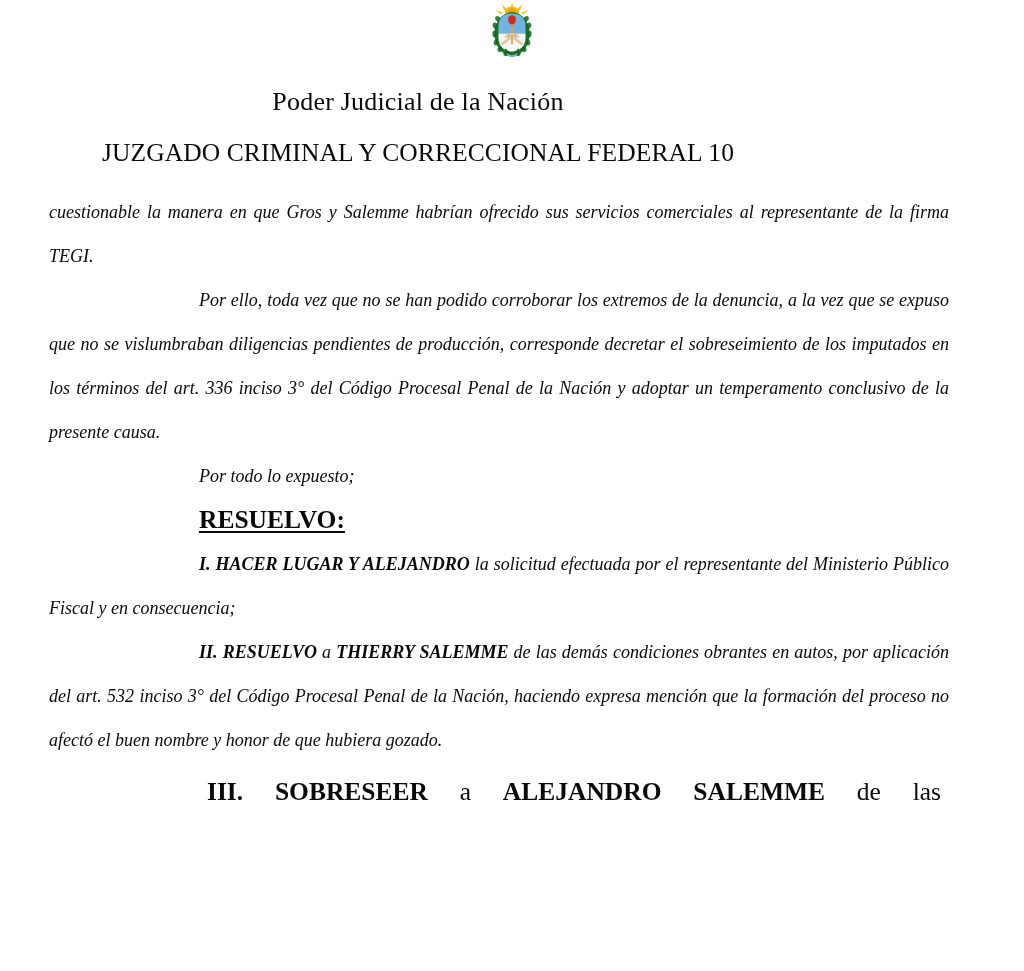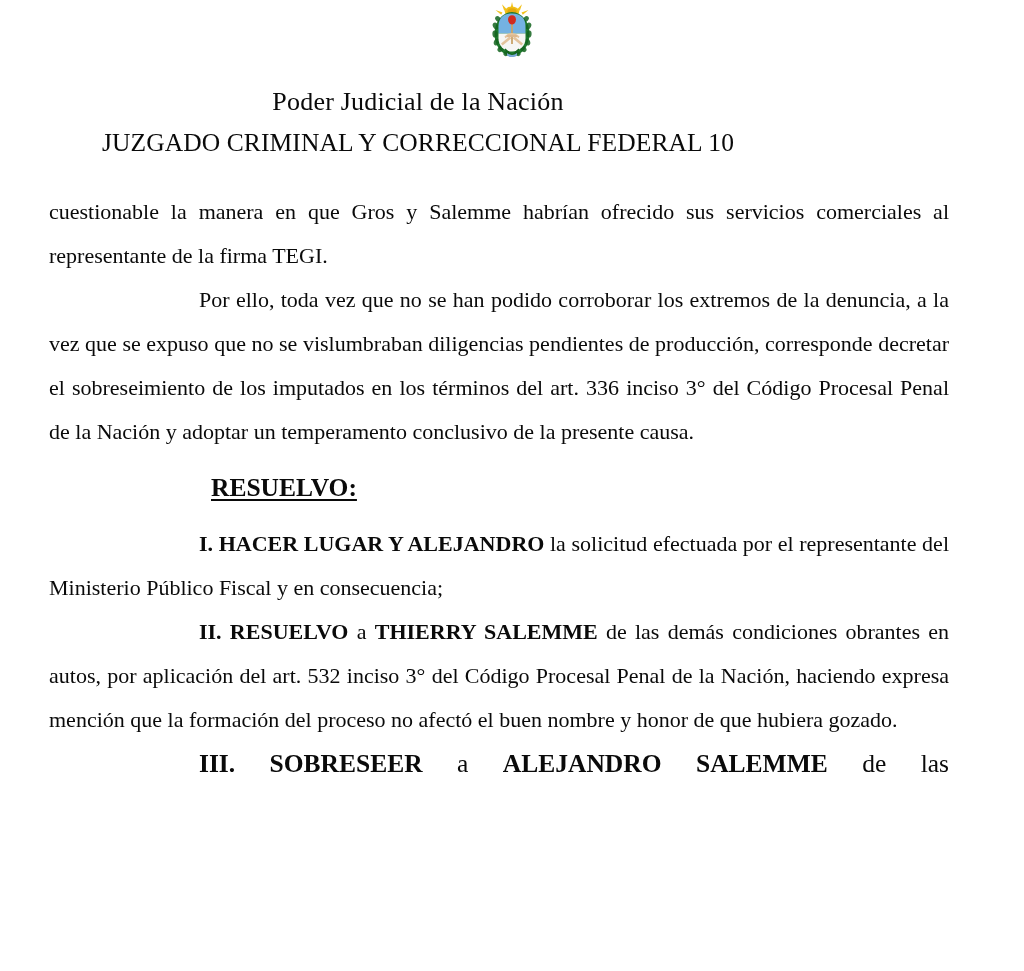--- a/index.html
+++ b/index.html
@@ -47,62 +47,63 @@
   }
   .header-line1 {
     font-size: 26px;
     line-height: 32px;
     letter-spacing: 0.2px;
     white-space: nowrap;
   }
   .header-line2 {
     font-size: 25.5px;
     line-height: 30px;
-    margin-top: 10px;
+    margin-top: 20px;
     letter-spacing: 0.1px;
     white-space: nowrap;
   }
 
   
   .body-text {
     position: absolute;
     top: 190px;
     left: 49px;
     width: 900px;
   }
   .para {
-    font-size: 22px;
+    font-size: 18px;
     line-height: 44px;
     text-align: justify;
     text-justify: inter-word;
     margin: 0;
     hyphens: none;
+    font-style: italic;
   }
   .para.indent {
     text-indent: 150px;
   }
   .b {
     font-weight: bold;
   }
   .resuelvo {
     font-size: 25.5px;
     line-height: 44px;
     font-weight: bold;
     text-decoration: underline;
     text-underline-offset: 3px;
-    margin: 12px;
+    margin: 0;
     padding-left: 150px;
   }
   .clipped-line {
     font-size: 25.5px;
     line-height: 44px;
     text-align: justify;
     text-justify: inter-word;
     text-indent: 150px;
-    margin: 0;
+    margin: 8px;
   }
   .clipped-line::after {
     content: "";
     display: inline-block;
     width: 100%;
   }
 </style>
 </head>
 <body>
 
@@ -166,20 +167,21 @@
     <div class="header-line1">Poder Judicial de la Nación</div>
     <div class="header-line2">JUZGADO CRIMINAL Y CORRECCIONAL FEDERAL 10</div>
   </div>
 
   <div class="body-text">
 
     <p class="para">cuestionable la manera en que Gros y Salemme habrían ofrecido sus servicios comerciales al representante de la firma TEGI.</p>
 
     <p class="para indent">Por ello, toda vez que no se han podido corroborar los extremos de la denuncia, a la vez que se expuso que no se vislumbraban diligencias pendientes de producción, corresponde decretar el sobreseimiento de los imputados en los términos del art. 336 inciso 3° del Código Procesal Penal de la Nación y adoptar un temperamento conclusivo de la presente causa.</p>
 
+    <p class="para indent">Por todo lo expuesto;</p>
 
     <p class="resuelvo">RESUELVO:</p>
 
     <p class="para indent"><span class="b">I. HACER LUGAR Y ALEJANDRO</span><span> la solicitud efectuada por el representante del Ministerio Público Fiscal y en consecuencia;</span></p>
 
     <p class="para indent"><span class="b">II. RESUELVO</span><span> a </span><span class="b">THIERRY SALEMME</span><span> de las demás condiciones obrantes en autos, por aplicación del art. 532 inciso 3° del Código Procesal Penal de la Nación, haciendo expresa mención que la formación del proceso no afectó el buen nombre y honor de que hubiera gozado.</span></p>
 
     <p class="clipped-line"><span class="b">III. SOBRESEER</span><span> a </span><span class="b">ALEJANDRO SALEMME</span><span> de las</span></p>
 
   </div>

